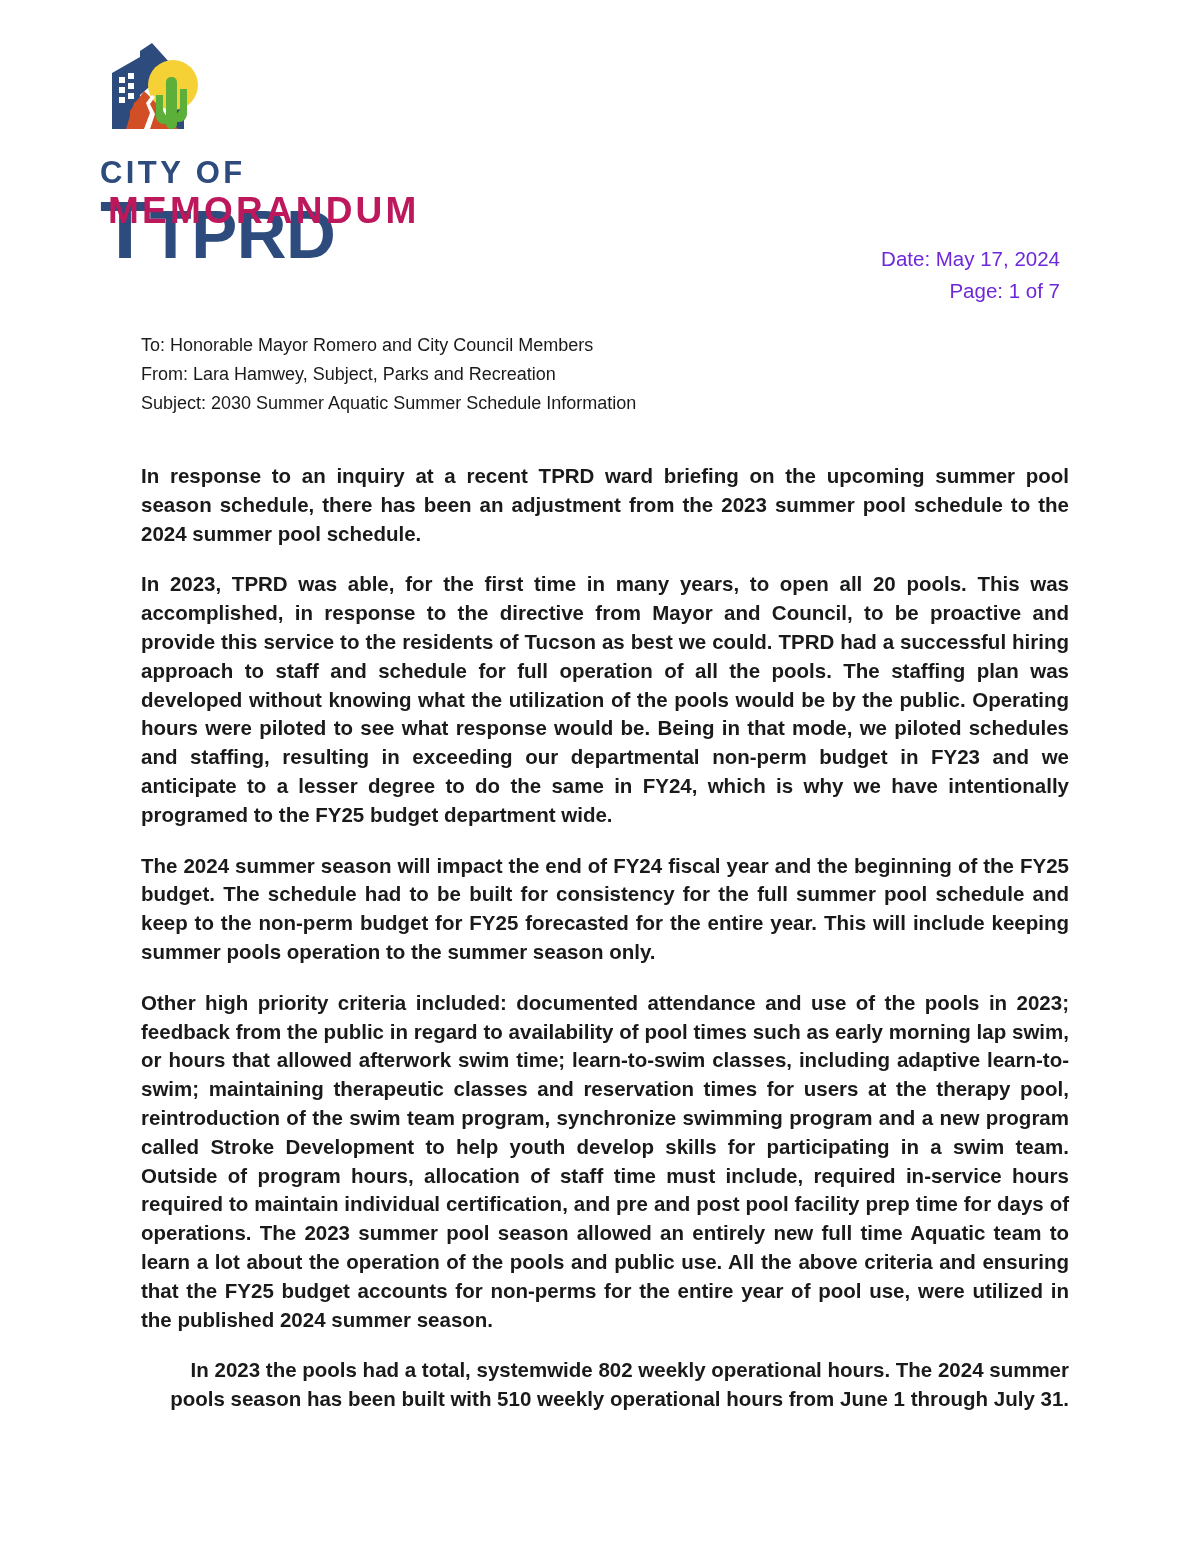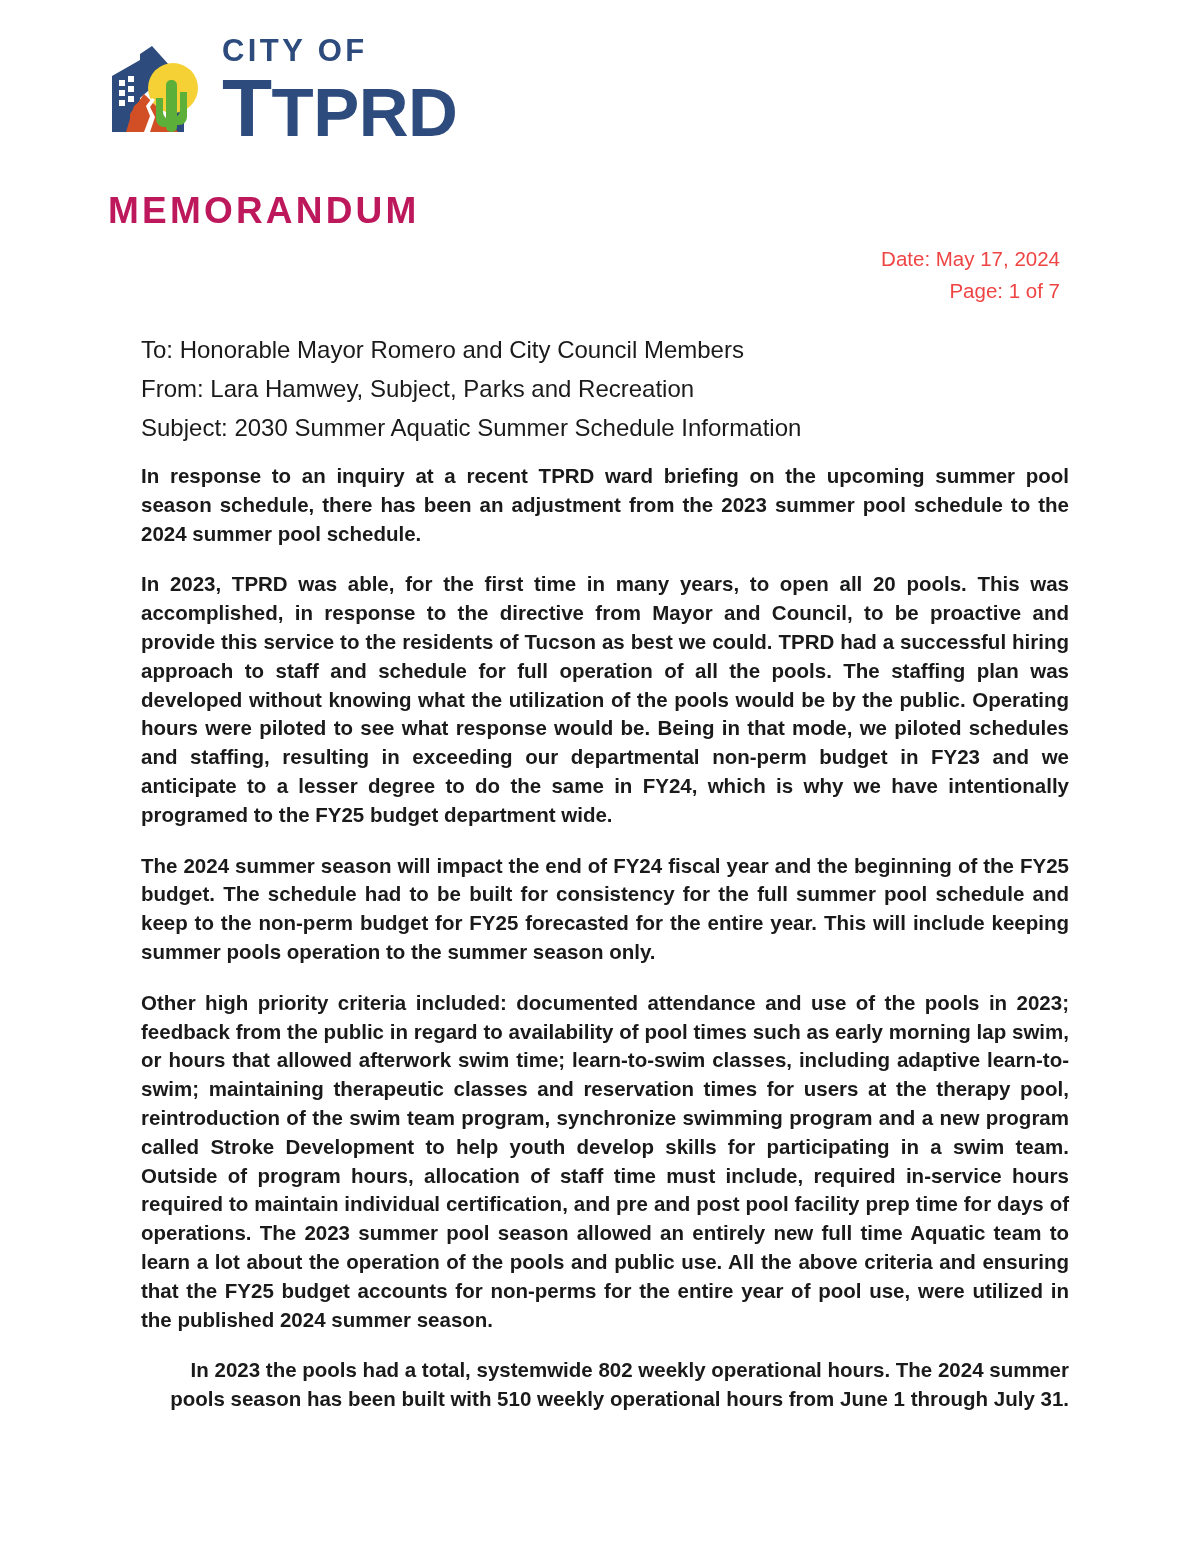--- a/index.html
+++ b/index.html
@@ -23,22 +23,22 @@
     position: relative;
     box-sizing: border-box;
   }
 
   
   .letterhead {
     position: absolute;
     left: 100px;
     top: 33px;
     display: flex;
-    align-items: center;
     gap: 14px;
+    flex-direction: column;
   }
   .logo-mark {
     width: 108px;
     height: 108px;
     flex: 0 0 108px;
     display: block;
   }
   .wordmark {
     display: flex;
     flex-direction: column;
@@ -76,29 +76,29 @@
   }
 
   
   .date-block {
     position: absolute;
     right: 140px;
     top: 243px;
     text-align: right;
     font-size: 20.5px;
     line-height: 1.58;
-    color: #ef4444;
+    color: #6d28d9;
   }
 
   
   .meta-block {
     position: absolute;
     left: 141px;
     top: 331px;
-    font-size: 24px;
+    font-size: 18px;
     line-height: 1.62;
     color: #1a1a1a;
   }
 
   
   .body-block {
     position: absolute;
     left: 141px;
     top: 462px;
     width: 928px;

